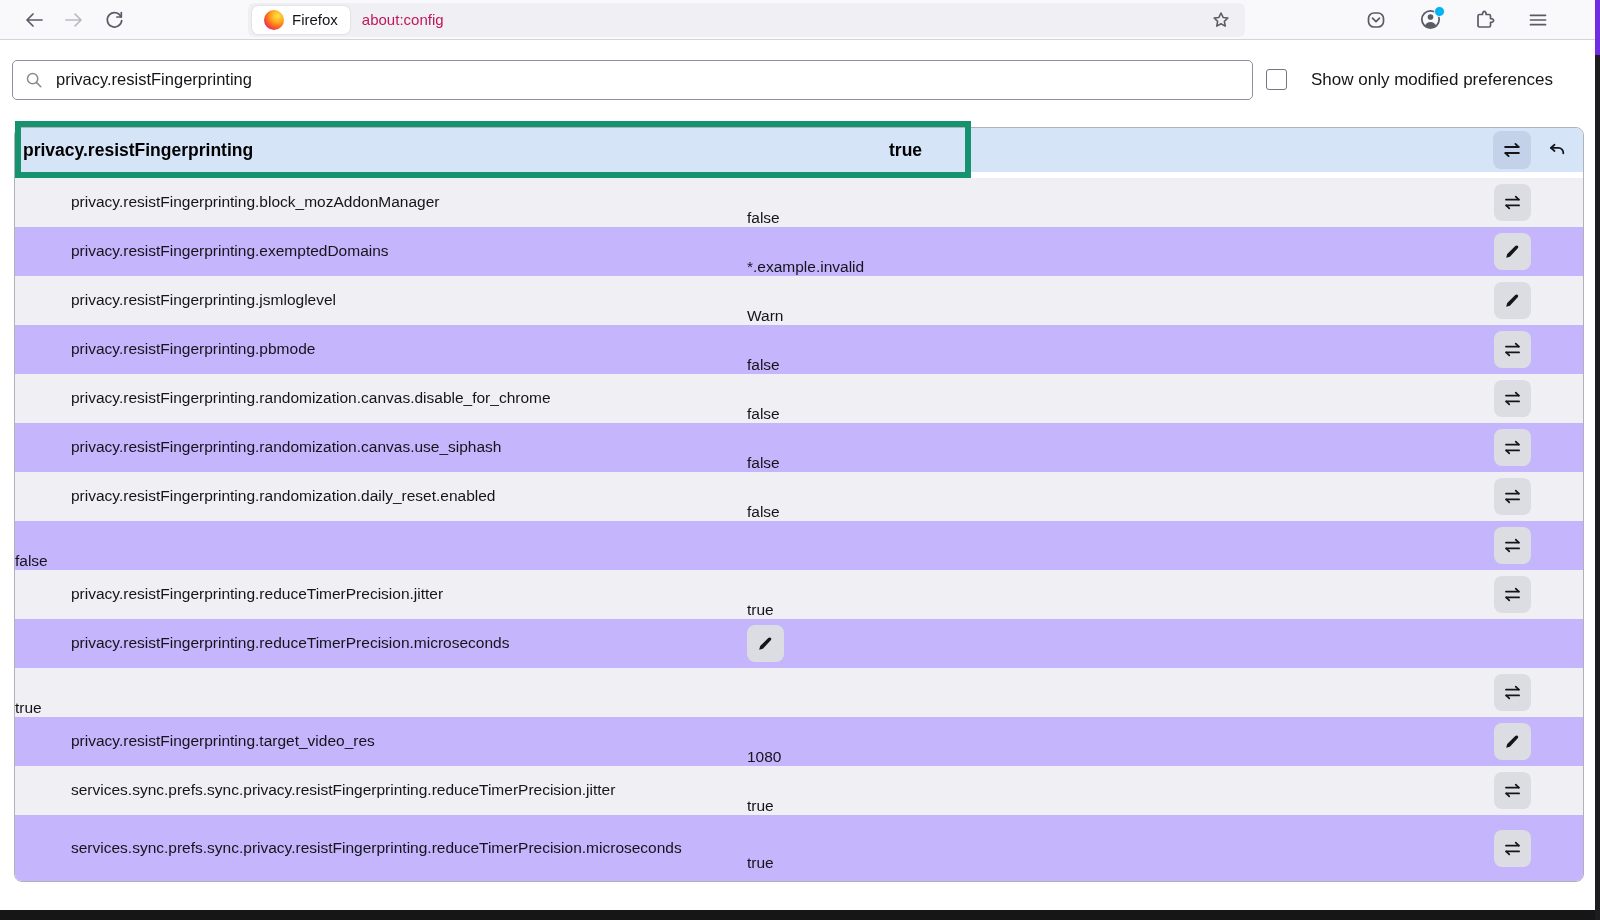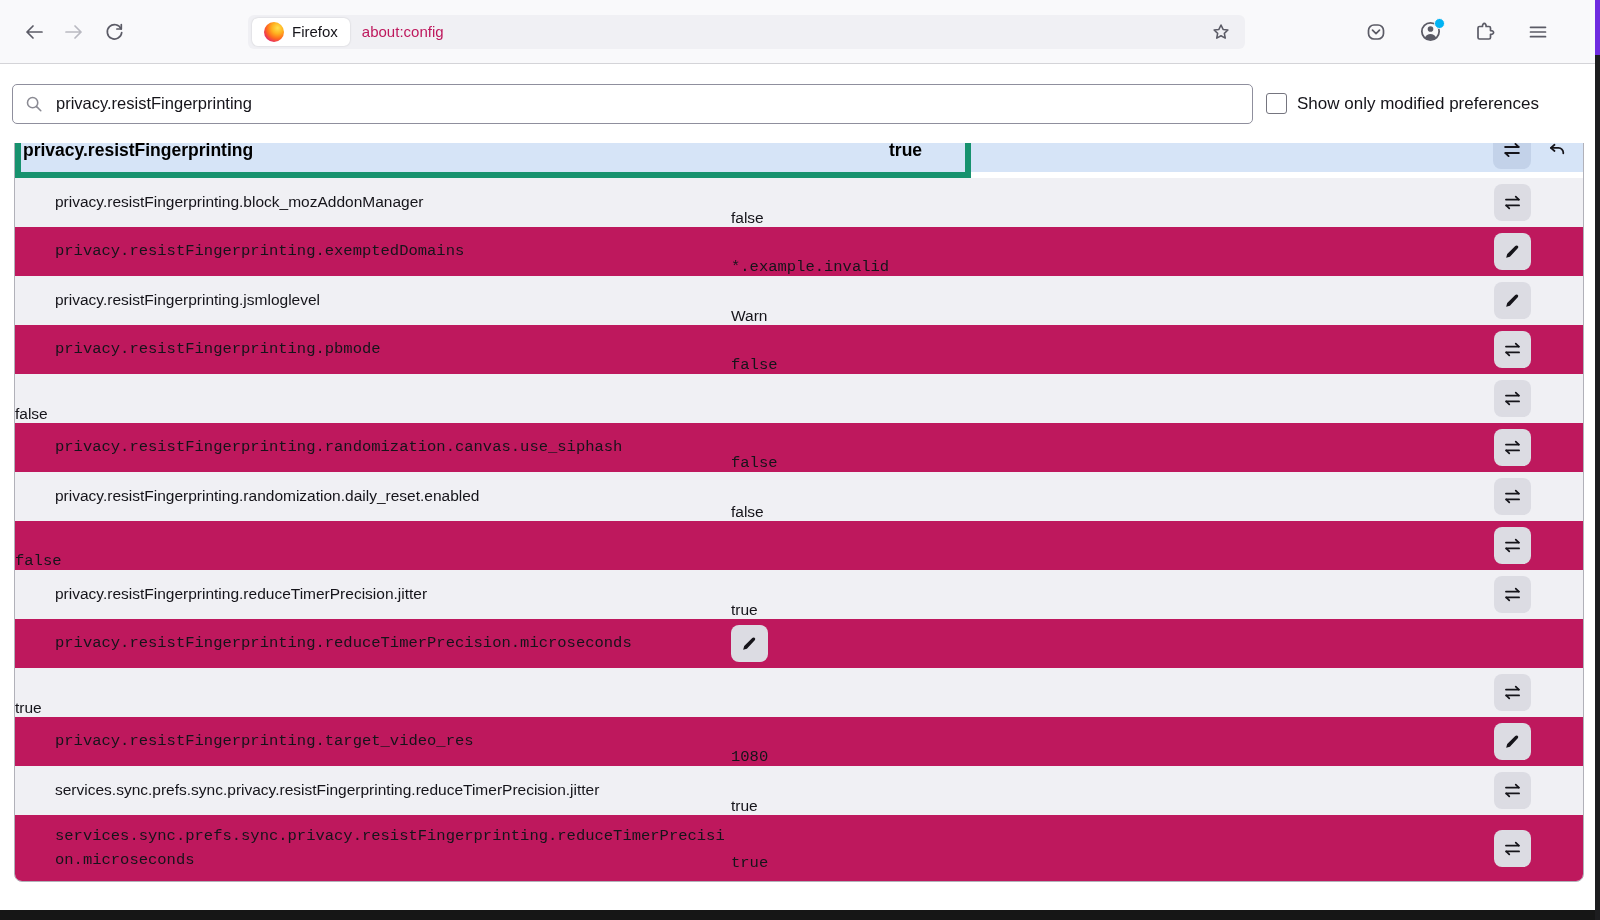--- a/index.html
+++ b/index.html
@@ -4,21 +4,21 @@
 <style>
   html,body{margin:0;padding:0;}
   body{
     width:1600px;height:920px;overflow:hidden;position:relative;
     background:#ffffff;
     font-family:"Liberation Sans","DejaVu Sans",sans-serif;
     color:#15141a;
   }
   
   .toolbar{
-    height:64px;background:#f9f9fb;border-bottom:1px solid #d4d4d8;
+    height:40px;background:#f9f9fb;border-bottom:1px solid #d4d4d8;
     display:flex;align-items:center;padding-left:14px;box-sizing:border-box;
     position:relative;z-index:5;
   }
   .tb-icon{
     width:40px;height:36px;border:none;background:transparent;border-radius:6px;
     display:flex;align-items:center;justify-content:center;padding:0;cursor:pointer;
     flex:0 0 auto;
   }
   .tb-icon svg{display:block;}
   .icon-stroke{stroke:#5b5b66;stroke-width:1.7;fill:none;stroke-linecap:round;stroke-linejoin:round;}
@@ -47,21 +47,21 @@
     box-sizing:border-box;padding:0 12px;position:relative;z-index:4;
   }
   .search-box{
     width:1241px;height:40px;border:1px solid #8f8f9d;border-radius:5px;background:#fff;
     display:flex;align-items:center;box-sizing:border-box;padding:0 10px;gap:9px;flex:0 0 auto;
   }
   .search-box input{
     border:none;outline:none;flex:1;font-size:16.5px;color:#15141a;
     font-family:"Liberation Sans","DejaVu Sans",sans-serif;background:transparent;
   }
-  .modified-wrap{display:flex;align-items:center;gap:10px;margin-left:13px;}
+  .modified-wrap{display:flex;align-items:center;gap:24px;margin-left:13px;}
   .checkbox{
     width:19px;height:19px;border:1px solid #75757f;border-radius:3px;background:#fff;
     cursor:pointer;flex:0 0 auto;
   }
   .modified-label{font-size:17px;color:#15141a;white-space:nowrap;cursor:default;}
   
   .prefs-table{
     position:absolute;left:14px;top:127px;width:1570px;
     border:1px solid #b1b1b9;border-radius:8px;box-sizing:border-box;
     background:#fff;z-index:1;
@@ -89,24 +89,24 @@
   .sel-reset{
     position:absolute;right:8px;top:50%;transform:translateY(-50%);
     width:36px;height:36px;border:none;border-radius:8px;background:transparent;
     display:flex;align-items:center;justify-content:center;cursor:pointer;padding:0;
   }
   #pref-rows{padding-top:6px;}
   .pref-row{
     display:flex;align-items:center;min-height:49px;box-sizing:border-box;
   }
   .pref-row.alt{background:#f0f0f4;}
-  .pref-row.plain{background:#be185d;font-family:Liberation Mono, monospace;}
+  .pref-row.plain{background:#c4b5fd;}
   .pref-row:last-child{min-height:66px;border-radius:0 0 7px 7px;}
   .pref-name{
-    flex:0 0 676px;padding-left:40px;font-size:15.5px;color:#15141a;
+    flex:0 0 676px;padding-left:56px;font-size:15.5px;color:#15141a;
     overflow-wrap:anywhere;line-height:1.55;
   }
   .pref-value{flex:1 1 auto;font-size:15.5px;color:#15141a;margin-top:30px;}
   .pref-btn{
     flex:0 0 auto;width:37px;height:37px;margin-right:52px;border:none;border-radius:8px;
     background:#dcdce3;display:flex;align-items:center;justify-content:center;
     cursor:pointer;padding:0;
   }
   .row-icon{stroke:#15141a;stroke-width:2;fill:none;stroke-linecap:round;stroke-linejoin:round;}
   
@@ -259,20 +259,21 @@
         <path class="row-icon" d="M4.5 8.7 H19.2"></path>
             <path class="row-icon" d="M15.7 5.3 L19.2 8.7"></path>
         <path class="row-icon" d="M19.5 15.3 H4.8"></path>
             <path class="row-icon" d="M8.3 18.7 L4.8 15.3"></path>
       </svg>
     </button>
 
   </div>
 
   <div class="pref-row alt">
+    <span class="pref-name">privacy.resistFingerprinting.randomization.canvas.disable_for_chrome</span>
     <span class="pref-value">false</span>
     <button class="pref-btn toggle">
       <svg width="21" height="21" viewBox="0 0 24 24">
         <path class="row-icon" d="M4.5 8.7 H19.2"></path>
             <path class="row-icon" d="M15.7 5.3 L19.2 8.7"></path>
         <path class="row-icon" d="M19.5 15.3 H4.8"></path>
             <path class="row-icon" d="M8.3 18.7 L4.8 15.3"></path>
       </svg>
     </button>
 

